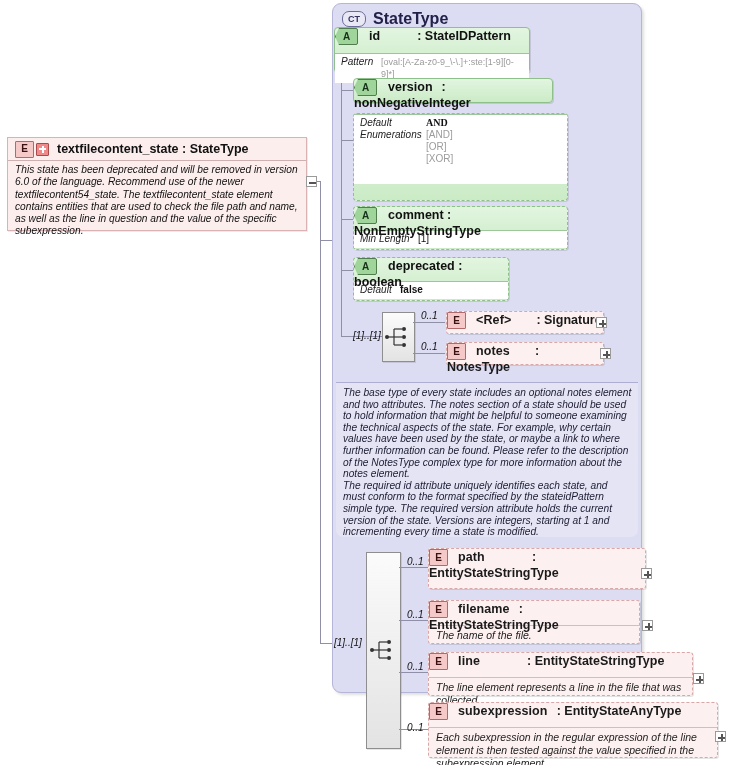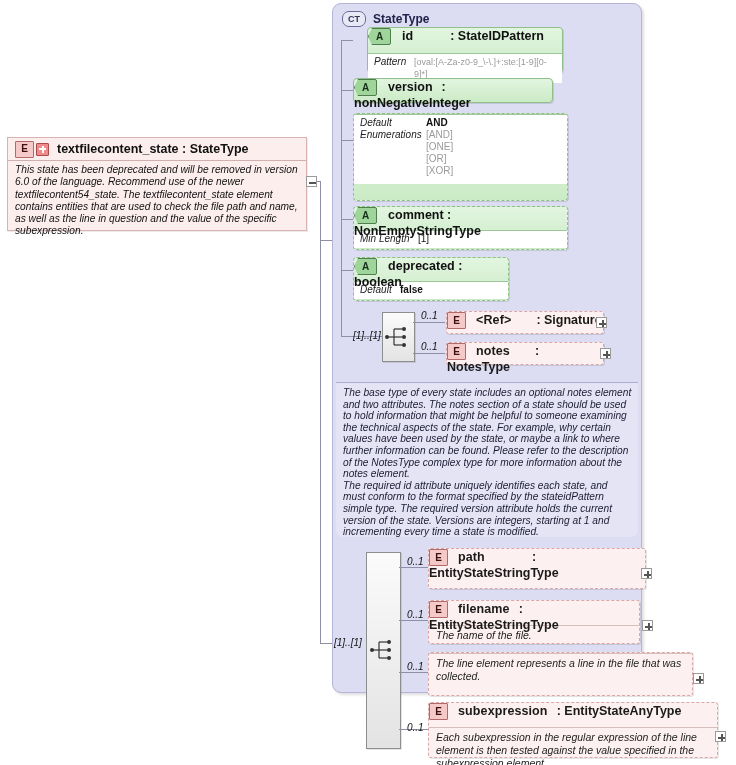--- a/index.html
+++ b/index.html
@@ -47,21 +47,21 @@
   .plusmark:after{top:2px;left:4.5px;height:7px;width:2px;}
 
   
   .exp{position:absolute;width:11px;height:11px;background:#fff;border:1px solid #9a9a9a;}
   .exp:before{content:"";position:absolute;left:2px;top:4.5px;width:7px;height:2px;background:#555;}
   .exp.plus:after{content:"";position:absolute;top:2px;left:4.5px;height:7px;width:2px;background:#555;}
 
   
   .ct{background:#dcdcf2;border:1px solid #b5b5d8;border-radius:9px;
       box-shadow:2px 2px 3px rgba(0,0,0,.13);}
-  .ct .ctname{font-weight:bold;font-size:12px;color:#21214a;}
+  .ct .ctname{font-weight:bold;font-size:16px;color:#21214a;}
 
   
   .ctdoc{background:#e4e4f4;border-top:1px solid #aeaed4;
       font-style:italic;font-size:10.2px;line-height:11.6px;color:#1c1c33;
       padding:4px 6px 5px 7px;}
 
   
   .seq{position:absolute;background:linear-gradient(#fbfbfb,#e3e3e3);
        border:1px solid #8e8e8e;box-shadow:1px 1px 0 rgba(0,0,0,.10);}
   .cardin{position:absolute;font-style:italic;font-size:10px;color:#111;white-space:nowrap;}
@@ -110,21 +110,21 @@
 </div>
 
 <div class="ln lnv abs" style="left:341px;top:40px;height:296px;"></div>
 <div class="ln lnh abs" style="left:341px;top:40px;width:12px;"></div>
 <div class="ln lnh abs" style="left:341px;top:90px;width:12px;"></div>
 <div class="ln lnh abs" style="left:341px;top:140px;width:12px;"></div>
 <div class="ln lnh abs" style="left:341px;top:219px;width:12px;"></div>
 <div class="ln lnh abs" style="left:341px;top:270px;width:12px;"></div>
 <div class="ln lnh abs" style="left:341px;top:336px;width:41px;"></div>
 
-<div class="attr solid abs" style="left:367px;top:27px;width:196px;height:46px;">
+<div class="attr solid abs" style="left:334px;top:27px;width:196px;height:46px;">
   <div class="hdr" style="height:25px;">
     <span class="chip chip-a">A</span>
     <span class="name">id</span>
     <span class="name" style="margin-left:34px;">: StateIDPattern</span>
   </div>
   <div class="facets">
     <div class="frow">
       <span class="flabel" style="width:40px;flex:0 0 40px;">Pattern</span>
       <span class="fval dim" style="font-size:9px;">[oval:[A-Za-z0-9_\-\.]+:ste:[1-9][0-9]*]</span>
     </div>
@@ -136,29 +136,25 @@
     <span class="chip chip-a">A</span>
     <span class="name">version</span>
     <span class="name" style="margin-left:6px;">: nonNegativeInteger</span>
   </div>
 </div>
 
 <div class="attr abs" style="left:353px;top:113px;width:215px;height:88px;">
   <div class="facets" style="height:64px;">
     <div class="frow">
       <span class="flabel">Default</span>
-      <span class="fval" style="font-weight:bold;">AND</span>
+      <span class="fval" style="font-weight:bold;font-family:Liberation Serif, serif;">AND</span>
     </div>
     <div class="frow">
       <span class="flabel">Enumerations</span>
       <span class="fval dim">[AND]</span>
-    </div>
-    <div class="frow">
-      <span class="flabel"></span>
-      <span class="fval dim">[ONE]</span>
     </div>
     <div class="frow">
       <span class="flabel"></span>
       <span class="fval dim">[OR]</span>
     </div>
     <div class="frow">
       <span class="flabel"></span>
       <span class="fval dim">[XOR]</span>
     </div>
   </div>
@@ -266,20 +262,25 @@
     <span class="chip chip-e">E</span>
     <span class="name">filename</span>
     <span class="type" style="margin-left:6px;">: EntityStateStringType</span>
   </div>
   <div class="docrow">The name of the file.</div>
 </div>
 <div class="exp plus abs" style="left:642px;top:620px;"></div>
 
 <span class="occ" style="left:407px;top:661px;">0..1</span>
 <div class="elem opt abs" style="left:428px;top:652px;width:265px;height:44px;">
+  <div class="hdr" style="height:24px;">
+    <span class="chip chip-e">E</span>
+    <span class="name">line</span>
+    <span class="type" style="margin-left:44px;">: EntityStateStringType</span>
+  </div>
   <div class="docrow">The line element represents a line in the file that was collected.</div>
 </div>
 <div class="exp plus abs" style="left:693px;top:673px;"></div>
 
 <span class="occ" style="left:407px;top:722px;">0..1</span>
 <div class="elem opt abs" style="left:428px;top:702px;width:290px;height:56px;">
   <div class="hdr" style="height:24px;">
     <span class="chip chip-e">E</span>
     <span class="name">subexpression</span>
     <span class="type" style="margin-left:6px;">: EntityStateAnyType</span>

